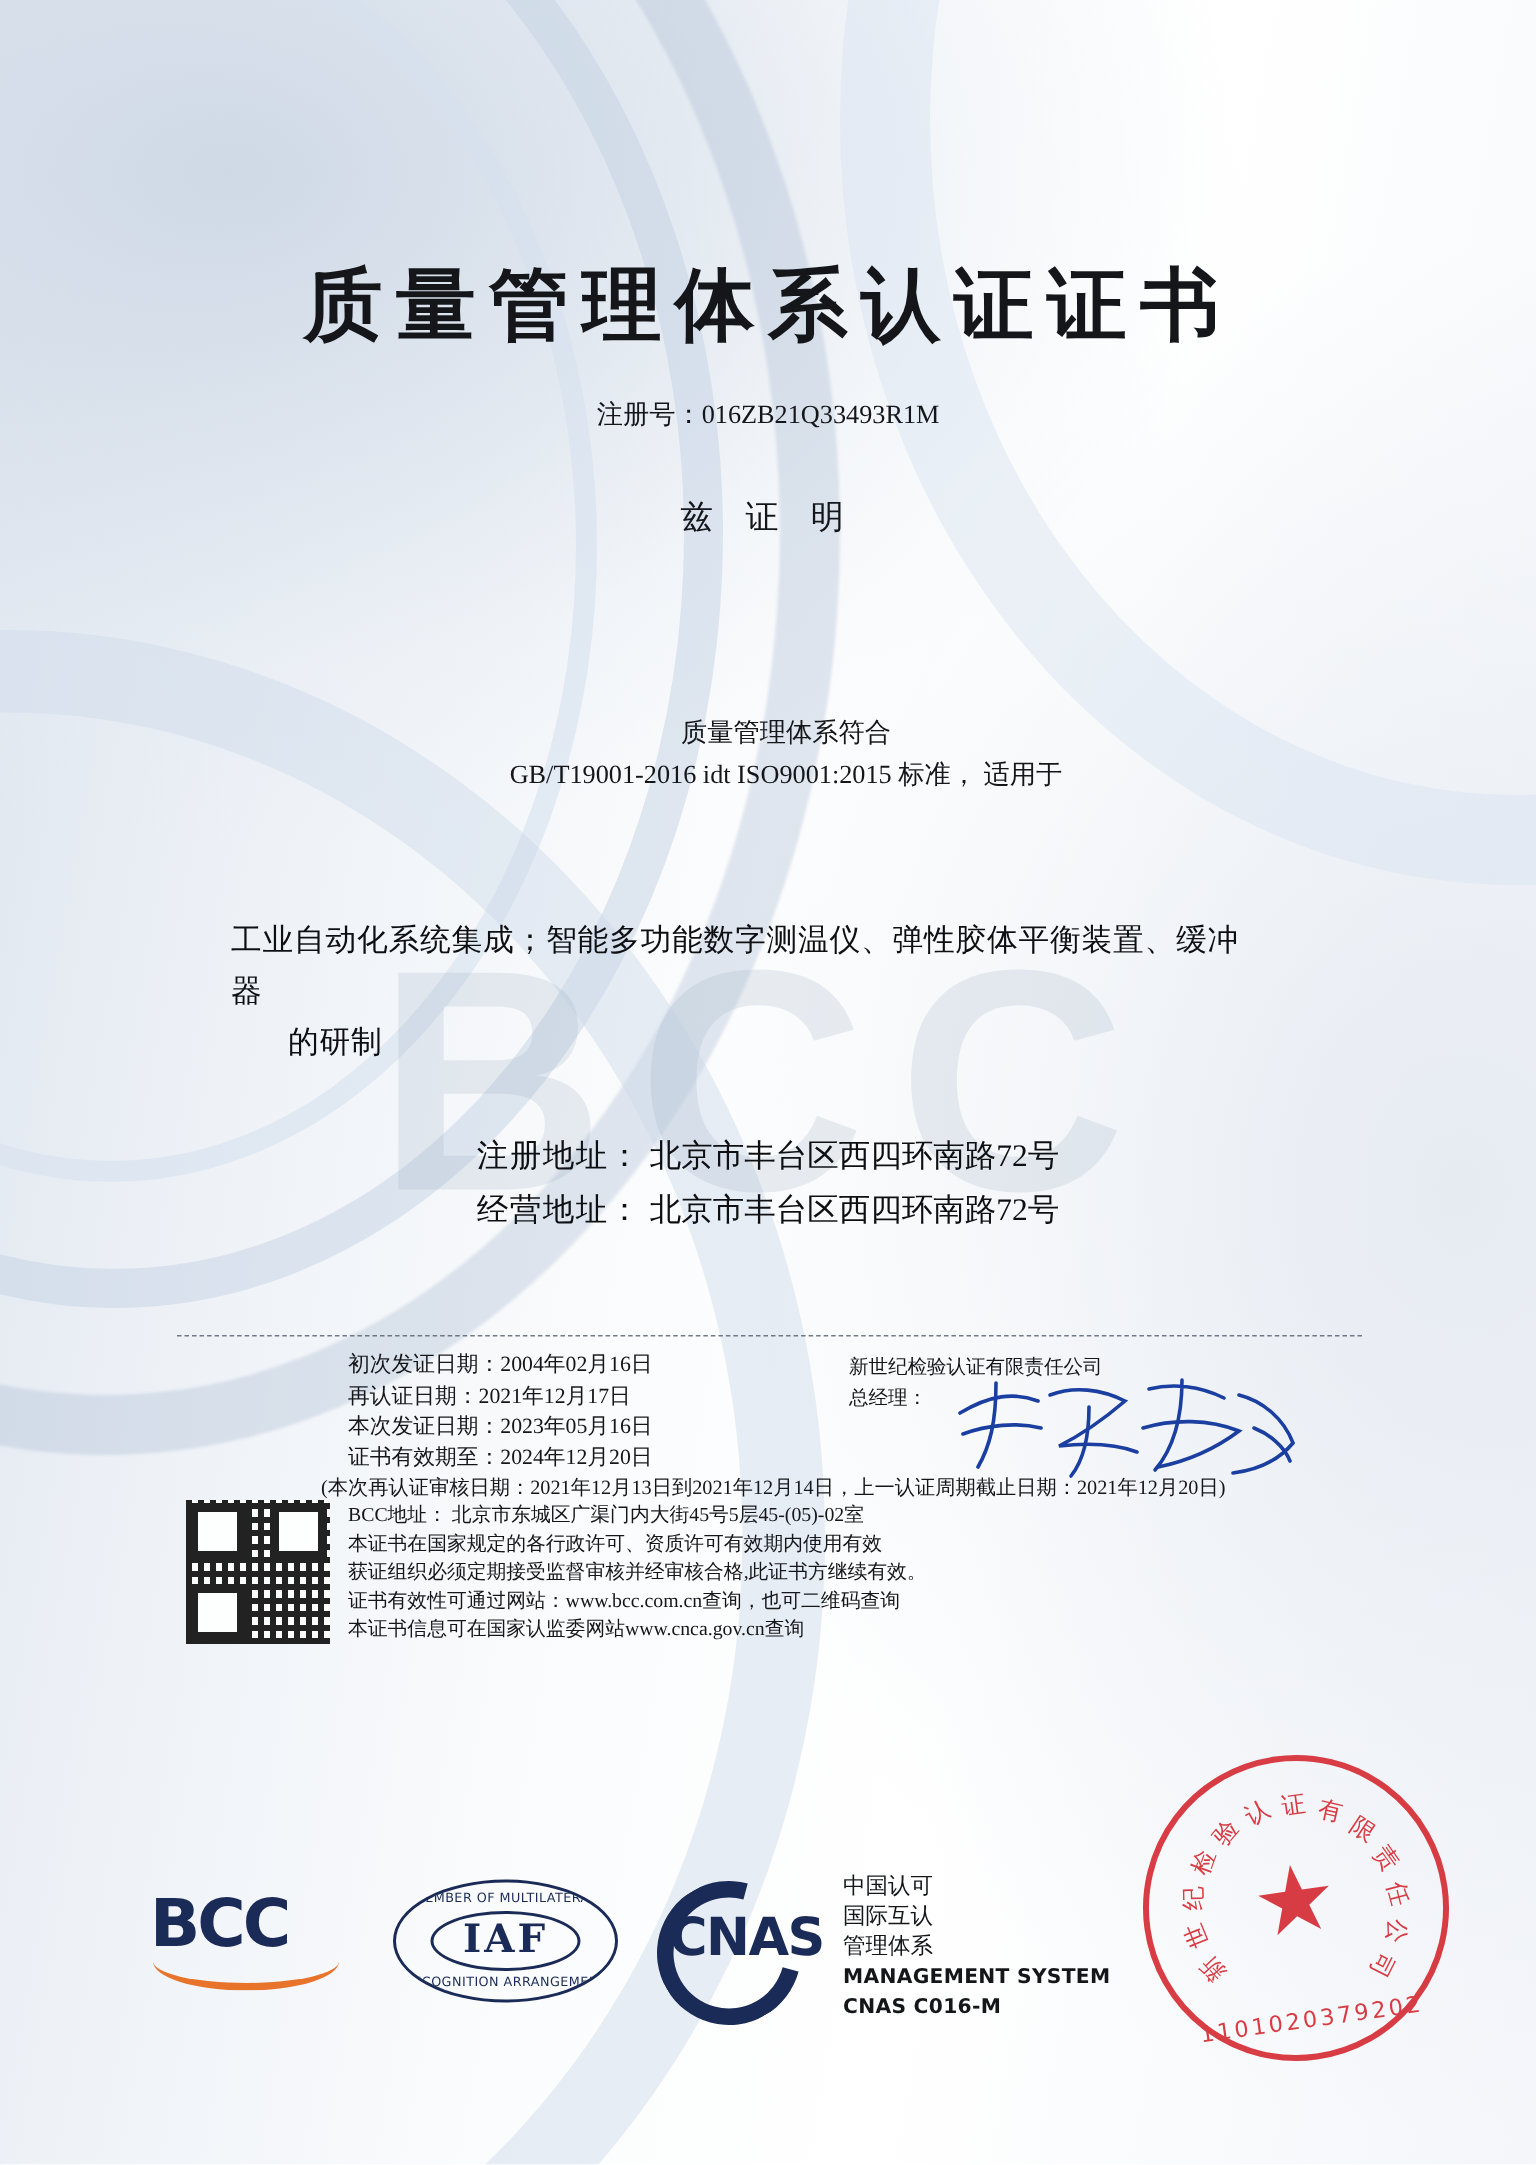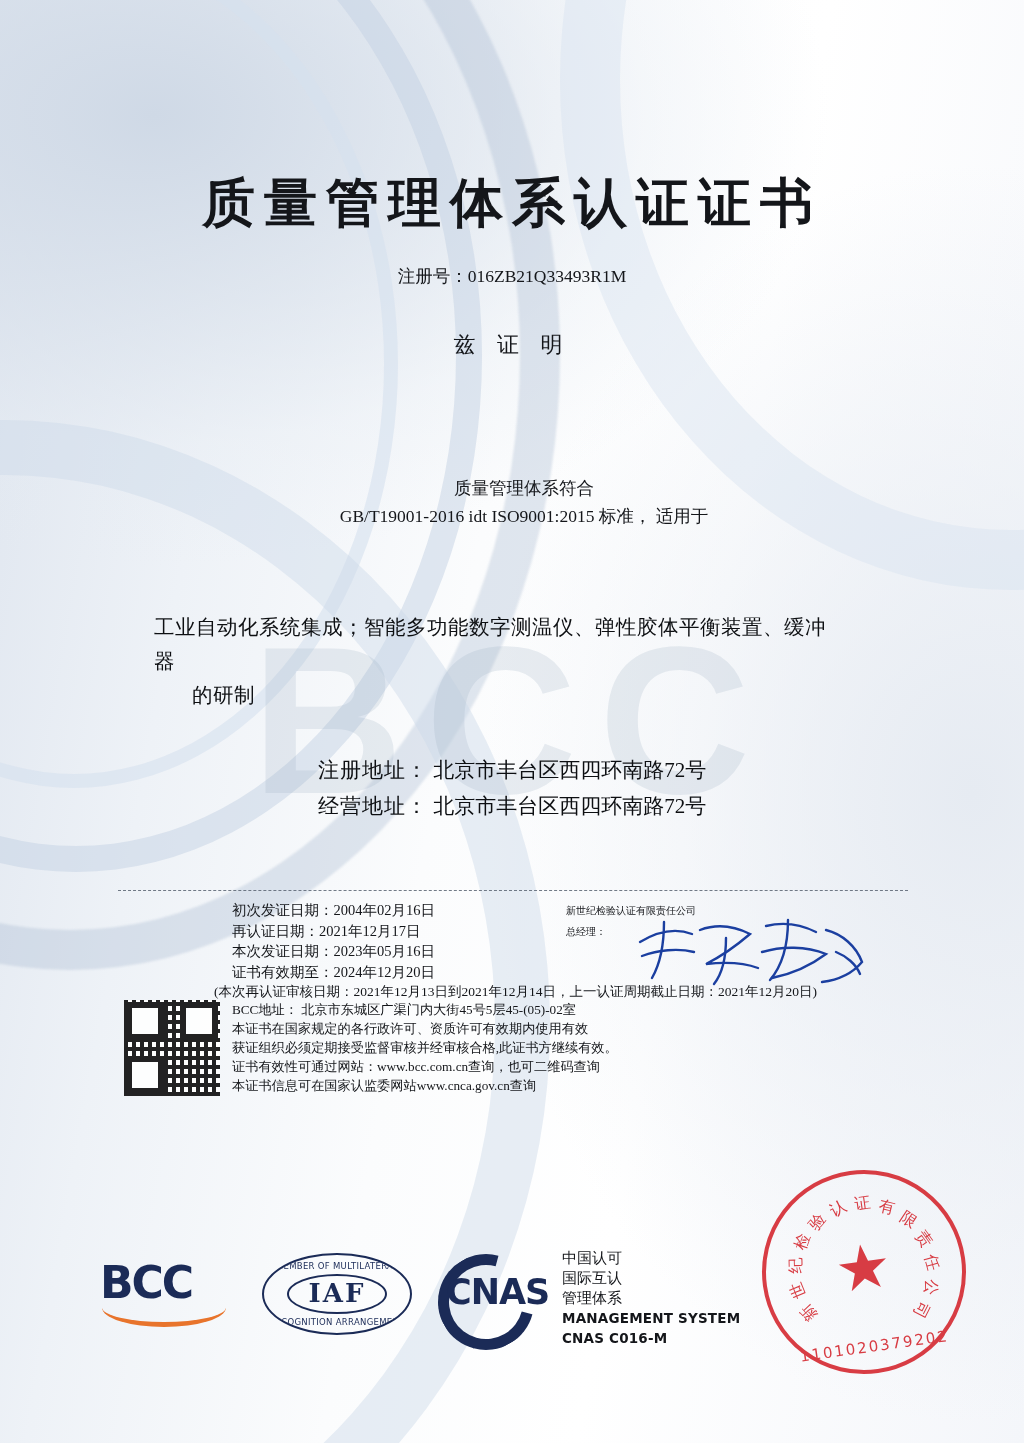--- a/index.html
+++ b/index.html
@@ -164,21 +164,21 @@
     white-space: nowrap;
   }
   .dates .d-label { display: inline-block; }
   .dates .note { font-size: 13.5px; }
   .dates .note-line { margin-left: -18px; }
 
   .issuer {
     position: absolute;
     top: 900px;
     left: 566px;
-    font-size: 10px;
+    font-size: 13px;
     line-height: 21px;
     color: #14161a;
     white-space: nowrap;
   }
 
   .signature {
     position: absolute;
     top: 912px;
     left: 630px;
     width: 260px;

